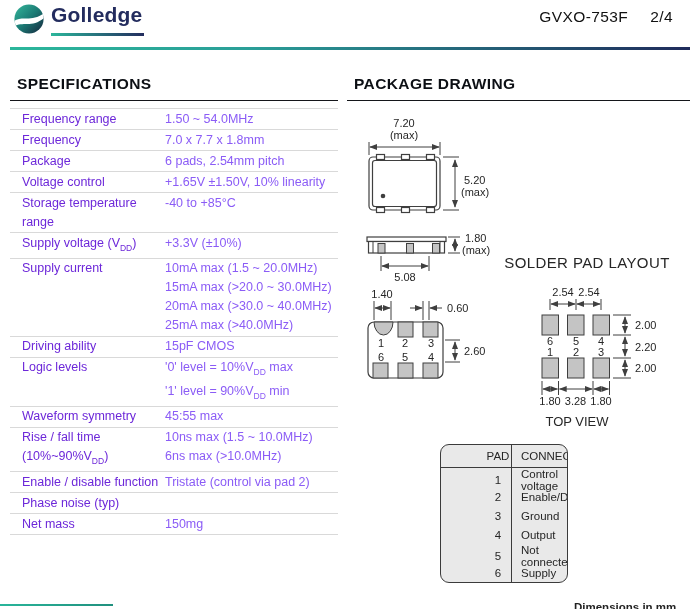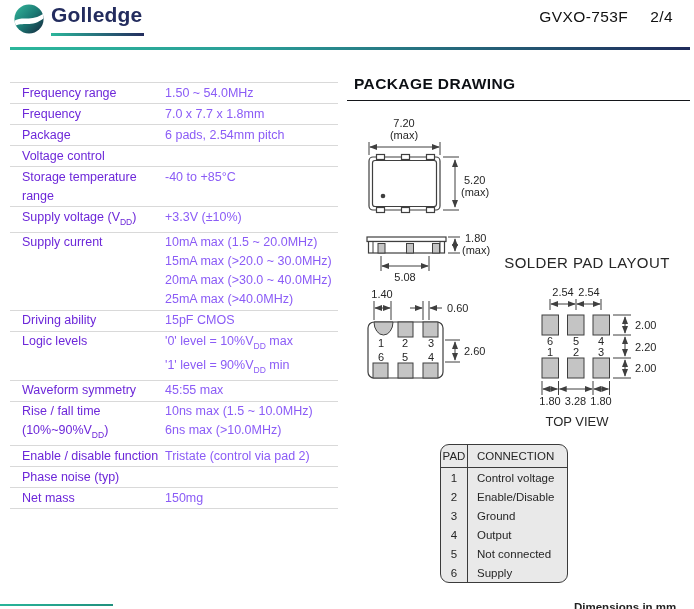--- a/index.html
+++ b/index.html
@@ -38,21 +38,21 @@
   #pkg-svg .dim-line{stroke:#3f3f3f;stroke-width:1;fill:none;}
   #pkg-svg .body-line{stroke:#3f3f3f;stroke-width:1.2;fill:#fff;}
   #pkg-svg .pad{fill:#c4c4c4;stroke:#3f3f3f;stroke-width:1;}
   #pkg-svg .solder-title{font-size:15px;letter-spacing:.4px;}
   #pkg-svg .view-label{font-size:13px;}
 
   
   #pad-table{position:absolute;left:440px;top:444px;width:128px;height:139px;
     background:#e9e9e9;border:1.5px solid #3b3b3b;border-radius:9px;box-sizing:border-box;
     color:#262626;overflow:hidden;}
-  .pt-row{display:grid;grid-template-columns:27px 1fr;height:19.1px;align-items:center;}
+  .pt-row{display:grid;grid-template-columns:27px 1fr;height:19.1px;align-items:center;padding-left:44px;}
   .pt-row.head{height:22px;border-bottom:1.2px solid #3b3b3b;font-size:11px;}
   .pt-num{text-align:center;border-right:1.2px solid #3b3b3b;height:100%;
     display:flex;align-items:center;justify-content:center;font-size:11.5px;}
   .pt-conn{padding-left:9px;font-size:11.5px;}
   .footnote{position:absolute;left:574px;top:601px;font-size:11.5px;font-weight:bold;color:#222;}
 </style>
 </head>
 <body>
 
 <div id="page">
@@ -74,35 +74,37 @@
     </g>
   </svg>
   <div class="logo-text">Golledge</div>
   <div class="logo-underline"></div>
   <div class="doc-ref">
     <span>GVXO-753F</span><span class="pg">2/4</span>
   </div>
   <div class="top-rule"></div>
 
   <div id="spec-col">
+    <h2 class="sec-h">SPECIFICATIONS</h2>
     <div class="spec-table">
       <div class="spec-row">
         <div class="spec-label">Frequency range</div>
         <div class="spec-value">1.50 ~ 54.0MHz</div>
       </div>
       <div class="spec-row">
         <div class="spec-label">Frequency</div>
         <div class="spec-value">7.0 x 7.7 x 1.8mm</div>
       </div>
       <div class="spec-row">
         <div class="spec-label">Package</div>
         <div class="spec-value">6 pads, 2.54mm pitch</div>
       </div>
       <div class="spec-row">
         <div class="spec-label">Voltage control</div>
+        <div class="spec-value">+1.65V ±1.50V, 10% linearity</div>
       </div>
       <div class="spec-row">
         <div class="spec-label">Storage temperature range</div>
         <div class="spec-value">-40 to +85°C</div>
       </div>
       <div class="spec-row">
         <div class="spec-label"><span>Supply voltage (V</span><sub>DD</sub><span>)</span></div>
         <div class="spec-value">+3.3V (±10%)</div>
       </div>
       <div class="spec-row">

